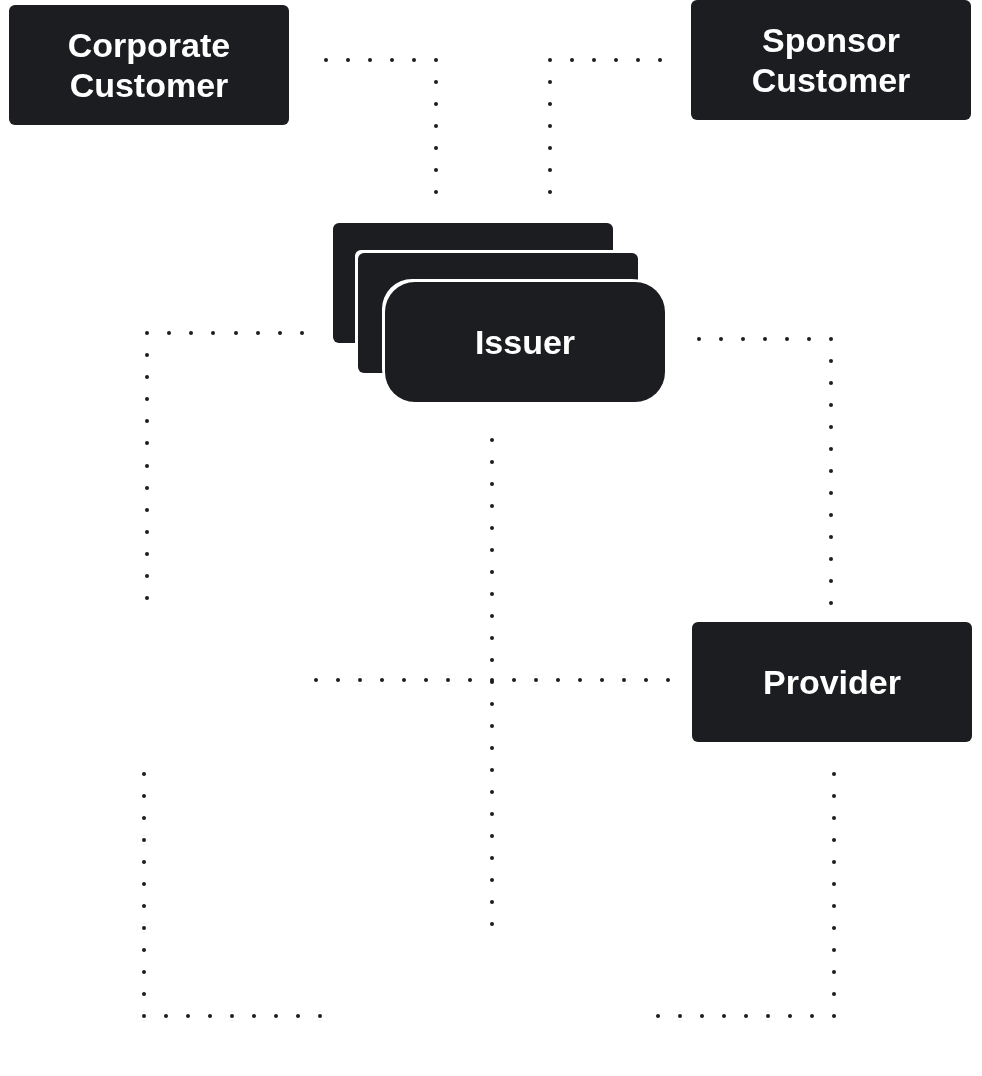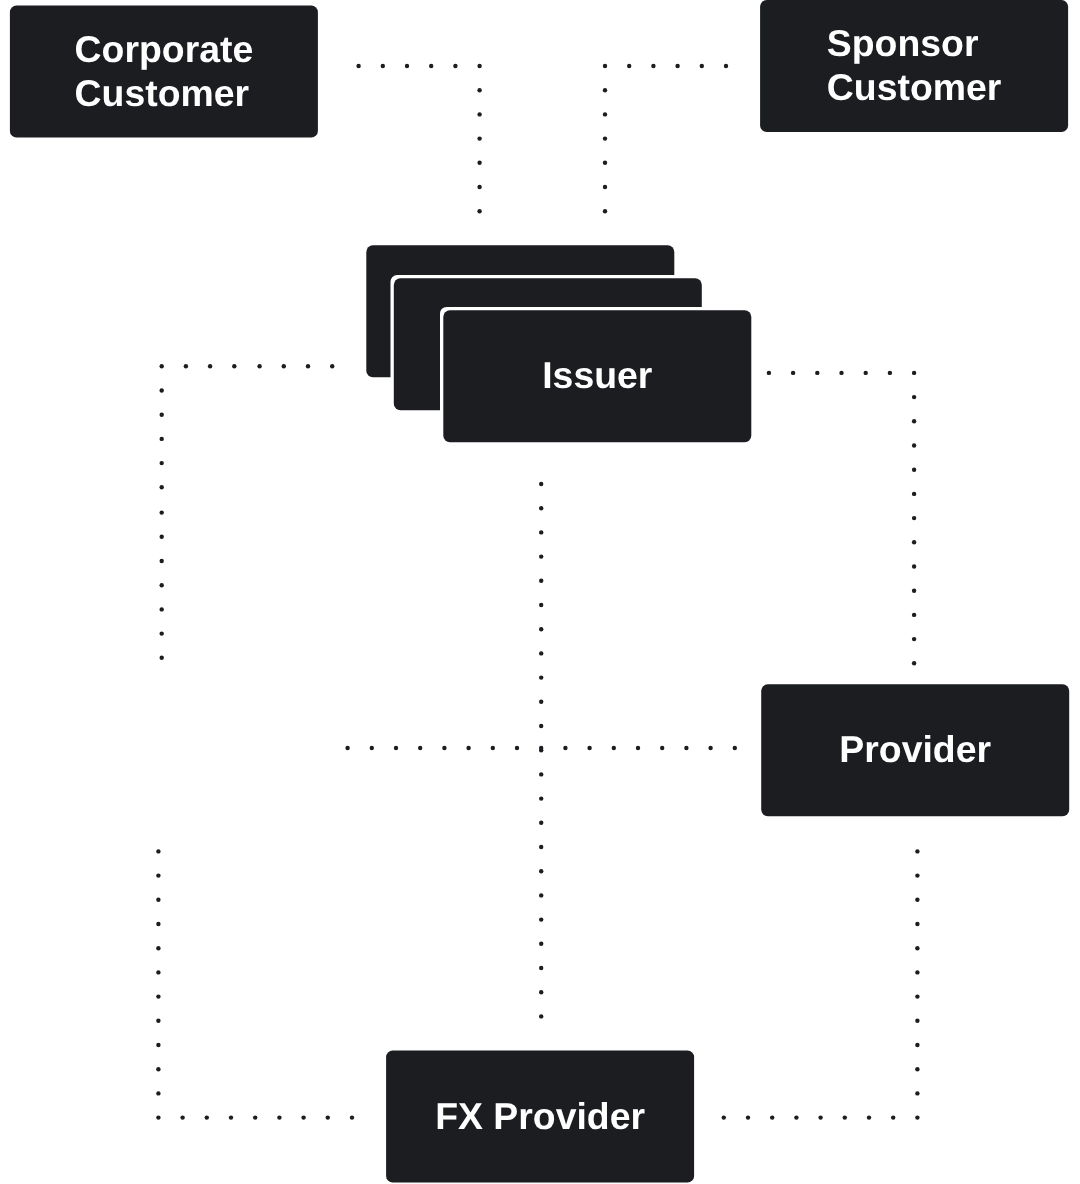--- a/index.html
+++ b/index.html
@@ -1,21 +1,21 @@
 <!DOCTYPE html>
 <html><head>
 <meta charset="utf-8">
 <style>
   html, body { margin: 0; padding: 0; background: #ffffff; }
   body { width: 982px; height: 1076px; position: relative; overflow: hidden;
          font-family: "Liberation Sans", "DejaVu Sans", sans-serif; }
   #diagram { position: absolute; left: 0; top: 0; width: 982px; height: 1076px; }
   .node { position: absolute; width: 280px; height: 120px; background: #1b1d21;
           border-radius: 6px; display: flex; align-items: center; justify-content: center;
-          text-align: left; color: #ffffff; font-weight: bold; font-size: 34px; line-height: 40px;
+          text-align: center; color: #ffffff; font-weight: bold; font-size: 34px; line-height: 40px;
           box-sizing: border-box; }
   .node span { white-space: pre-line; }
   .stack-layer { position: absolute; width: 280px; height: 120px; background: #1b1d21;
                  border-radius: 6px; }
   .stack-layer.border { box-shadow: -3px -3px 0 0 #ffffff; }
   svg#connectors { position: absolute; left: 0; top: 0; }
 </style>
 </head>
 <body>
 
@@ -188,26 +188,23 @@
   </div>
 
   <div class="node" style="left:691px; top:0px;">
     <span>Sponsor
 Customer</span>
   </div>
 
   <div>
     <div class="stack-layer" style="left:333px; top:223px;"></div>
     <div class="stack-layer border" style="left:358px; top:253px;"></div>
-    <div class="node" style="left:403px; top:282px; box-shadow: -3px -3px 0 0 #ffffff;">
+    <div class="node" style="left:385px; top:282px; box-shadow: -3px -3px 0 0 #ffffff; border-radius: 30px;">
       <span>Issuer</span>
     </div>
   </div>
 
 
   <div class="node" style="left:692px; top:622px;">
     <span>Provider</span>
   </div>
 
-  <div class="node" style="left:351px; top:955px;">
-    <span>FX Provider</span>
-  </div>
 </div>
 
 </body></html>

